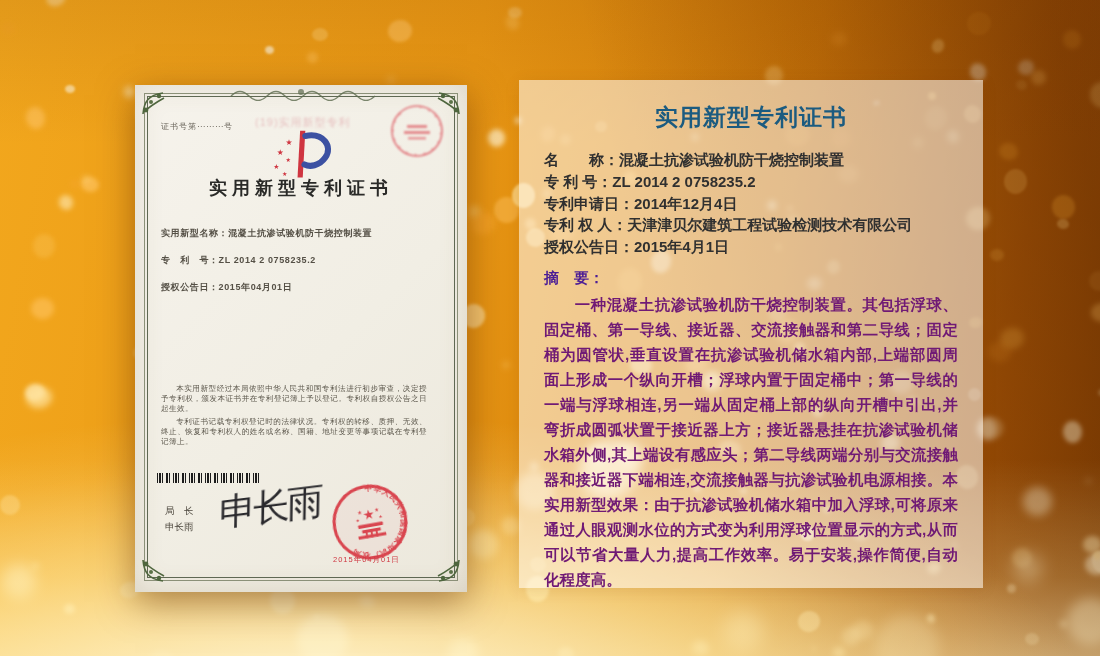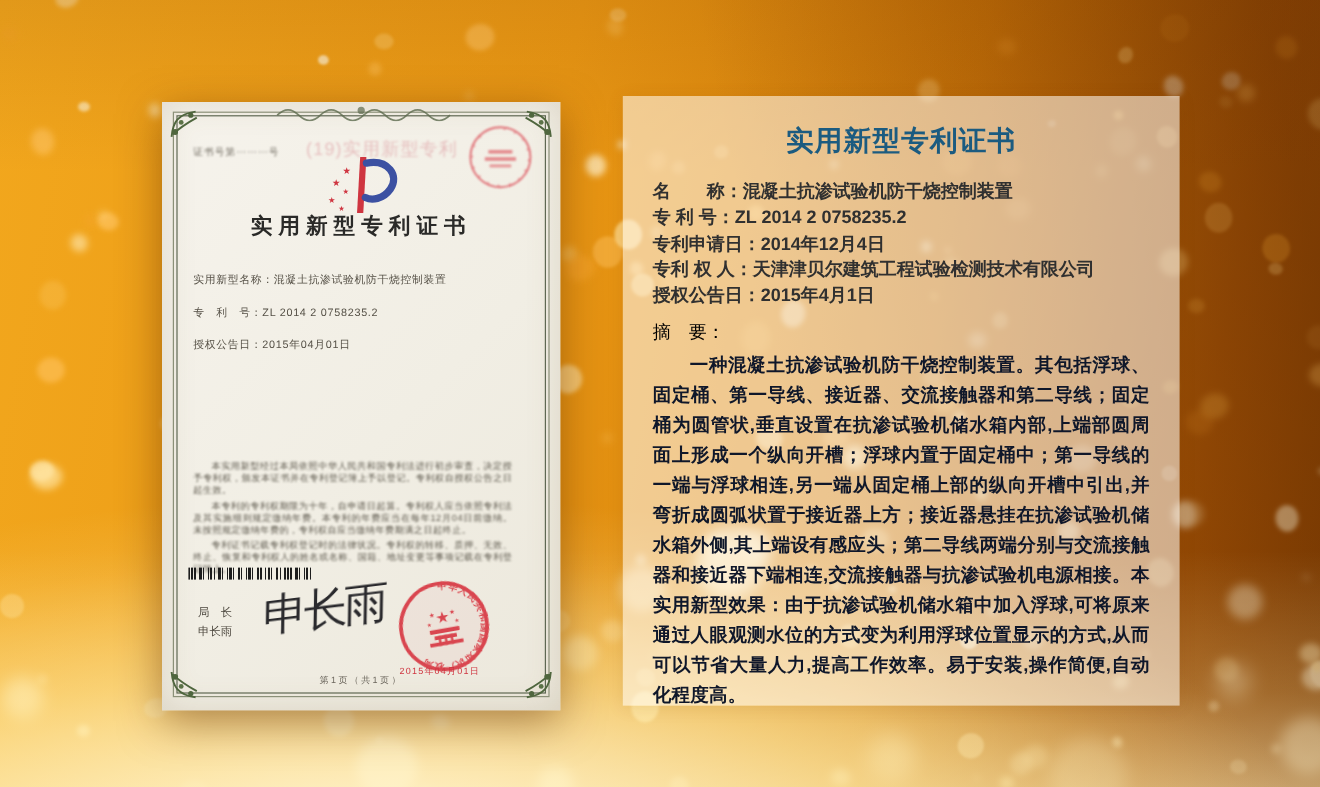--- a/index.html
+++ b/index.html
@@ -38,29 +38,29 @@
   }
   .cert-frame{position:absolute;left:12px;top:11px;right:12px;bottom:14px;border:1.4px solid #5f6853;}
   .cert-frame::after{content:"";position:absolute;inset:-4px;border:1px solid #8b9078;}
   .cert-ornament-top{position:absolute;left:50%;top:2px;transform:translateX(-50%);}
   .corner{position:absolute;width:26px;height:26px;filter:blur(0.3px);}
   .corner.tl{left:6px;top:5px;}
   .corner.tr{right:6px;top:5px;transform:scaleX(-1);}
   .corner.bl{left:6px;bottom:8px;transform:scaleY(-1);}
   .corner.br{right:6px;bottom:8px;transform:scale(-1,-1);}
   .cert-no{position:absolute;left:26px;top:36px;font-size:8px;color:#6b665c;letter-spacing:1px;filter:blur(0.7px);}
-  .cert-watermark{position:absolute;left:120px;top:30px;font-size:15px;color:#d98f96;opacity:0.5;filter:blur(0.8px);letter-spacing:1px;}
+  .cert-watermark{position:absolute;left:120px;top:30px;font-size:11px;color:#d98f96;opacity:0.5;filter:blur(0.8px);letter-spacing:1px;}
   .cert-logo{position:absolute;left:131px;top:44px;filter:blur(0.25px);}
   .cert-stamp{position:absolute;right:22px;top:18px;filter:blur(0.9px);opacity:0.85;}
   .cert-title{
     position:absolute;left:0;top:91px;width:100%;text-align:center;
     font-family:"Liberation Serif","DejaVu Serif",serif;font-weight:bold;
     font-size:18px;color:#2a2a28;letter-spacing:5px;filter:blur(0.15px);
   }
-  .cert-fields{position:absolute;left:26px;top:142px;right:24px;filter:blur(0.55px);}
+  .cert-fields{position:absolute;left:26px;top:142px;right:24px;filter:blur(0.55px);font-weight:bold;}
   .cert-field{font-size:9px;color:#555046;letter-spacing:0.6px;height:27px;white-space:nowrap;overflow:hidden;}
   .cert-boiler{position:absolute;left:26px;top:299px;right:24px;filter:blur(0.7px);}
   .cert-boiler p{margin:0 16px 3px 0;font-size:7.6px;line-height:10px;color:#5d584d;text-align:justify;text-indent:2em;letter-spacing:0.4px;}
   .barcode{
     position:absolute;left:22px;top:388px;width:104px;height:10px;filter:blur(0.3px);
     background:repeating-linear-gradient(90deg,
       #1d1d1d 0 1px,transparent 1px 2px,#1d1d1d 2px 4px,transparent 4px 5px,
       #1d1d1d 5px 6px,transparent 6px 9px,#1d1d1d 9px 11px,transparent 11px 12px,
       #1d1d1d 12px 13px,transparent 13px 16px);
   }
@@ -78,23 +78,23 @@
     position:absolute;left:519px;top:80px;width:464px;height:508px;
     background:rgba(255,250,243,0.57);
     box-shadow:0 2px 14px rgba(120,60,0,0.12);
     box-sizing:border-box;padding:20px 25px 0 25px;
   }
   .panel-title{
     text-align:center;font-size:23px;font-weight:bold;color:#1b5b80;
     letter-spacing:1px;margin:2px 0 16px 0;
   }
   .panel-field{font-size:15px;font-weight:bold;color:#303030;line-height:21.8px;white-space:nowrap;}
-  .panel-abstract-label{font-size:15px;font-weight:normal;color:#000000;line-height:22px;margin-top:9px;}
+  .panel-abstract-label{font-size:15px;font-weight:bold;color:#4c1d95;line-height:22px;margin-top:9px;}
   .panel-abstract{
-    margin:3px 0 0 0;font-size:15.4px;font-weight:bold;color:#0f172a;
+    margin:3px 0 0 0;font-size:15.4px;font-weight:bold;color:#701a75;
     line-height:25px;text-align:justify;text-indent:2em;letter-spacing:0.2px;
   }
 </style>
 </head>
 <body>
 
 <div class="bg-base"></div>
 <div class="bokeh-layer" id="bokeh">
     <div style="position: absolute; border-radius: 50%; pointer-events: none; left: 1025px; top: 633px; width: 14px; height: 12px; background: rgba(255, 240, 200, 0.33); filter: blur(1.2px); transform: rotate(6deg);"></div>
     <div style="position: absolute; border-radius: 50%; pointer-events: none; left: 718px; top: 440px; width: 23px; height: 19px; background: rgba(255, 228, 160, 0.4); filter: blur(2.6px); transform: rotate(4deg);"></div>
@@ -343,21 +343,20 @@
   <div class="cert-title">实用新型专利证书</div>
 
   <div class="cert-fields">
     <div class="cert-field"><span>实用新型名称：</span><span>混凝土抗渗试验机防干烧控制装置</span></div>
     <div class="cert-field"><span>专　利　号：</span><span>ZL 2014 2 0758235.2</span></div>
     <div class="cert-field"><span>授权公告日：</span><span>2015年04月01日</span></div>
   </div>
 
   <div class="cert-boiler">
     <p>本实用新型经过本局依照中华人民共和国专利法进行初步审查，决定授予专利权，颁发本证书并在专利登记簿上予以登记。专利权自授权公告之日起生效。</p>
-    <p>本专利的专利权期限为十年，自申请日起算。专利权人应当依照专利法及其实施细则规定缴纳年费。本专利的年费应当在每年12月04日前缴纳。未按照规定缴纳年费的，专利权自应当缴纳年费期满之日起终止。</p>
     <p>专利证书记载专利权登记时的法律状况。专利权的转移、质押、无效、终止、恢复和专利权人的姓名或名称、国籍、地址变更等事项记载在专利登记簿上。</p>
   </div>
 
   <div class="barcode"></div>
 
   <div class="signer">
     <div>局　长</div>
     <div>申长雨</div>
   </div>
 
@@ -378,21 +377,20 @@
       <rect x="34" y="52" width="32" height="4.5" rx="1"></rect>
       <rect x="38" y="59" width="24" height="4"></rect>
       <rect x="32" y="66" width="36" height="4"></rect>
       <rect x="42" y="59" width="2.5" height="11"></rect>
         <rect x="48.5" y="59" width="2.5" height="11"></rect>
         <rect x="55" y="59" width="2.5" height="11"></rect>
     </g>
   </svg>
   <div class="seal-date">2015年04月01日</div>
 
-  <div class="cert-footer">第1页（共1页）</div>
 </div>
 
 <div class="panel">
   <div class="panel-title">实用新型专利证书</div>
 
   <div>
     <div class="panel-field"><span>名　　称：</span><span>混凝土抗渗试验机防干烧控制装置</span></div>
     <div class="panel-field"><span>专 利 号：</span><span>ZL 2014 2 0758235.2</span></div>
     <div class="panel-field"><span>专利申请日：</span><span>2014年12月4日</span></div>
     <div class="panel-field"><span>专利 权 人：</span><span>天津津贝尔建筑工程试验检测技术有限公司</span></div>

